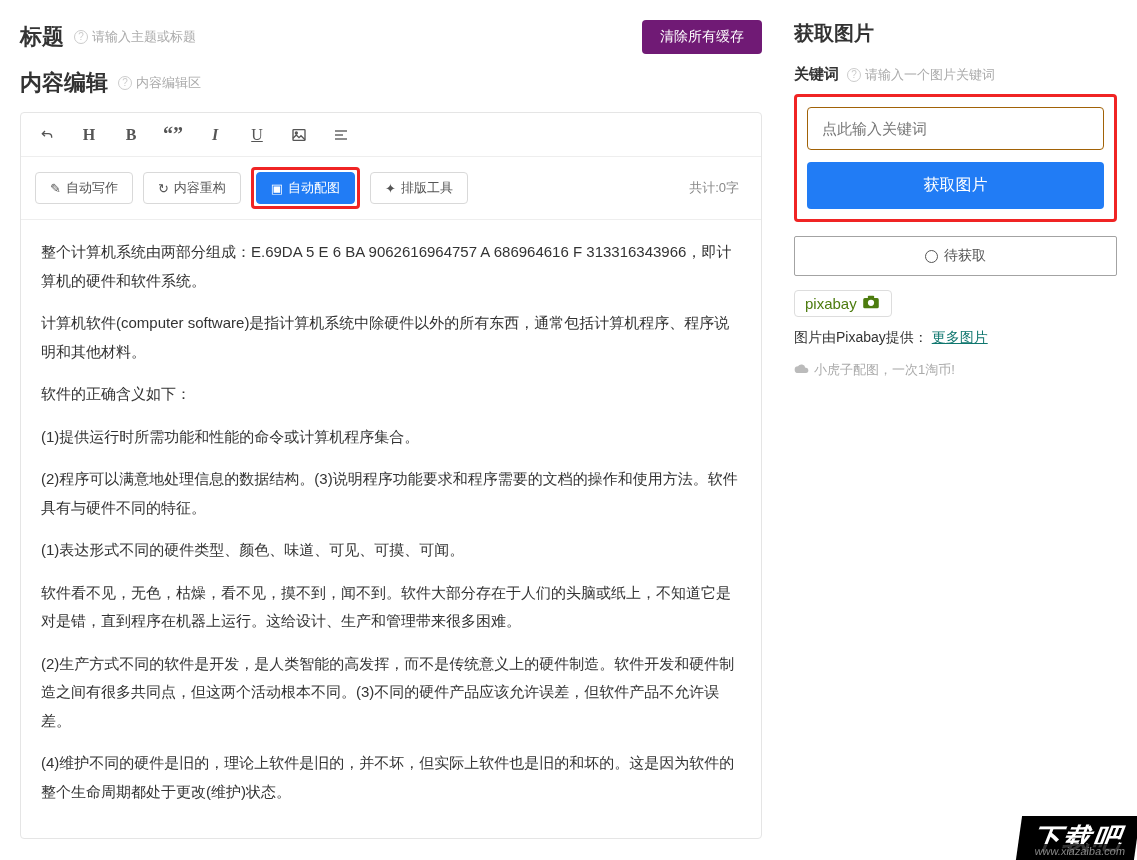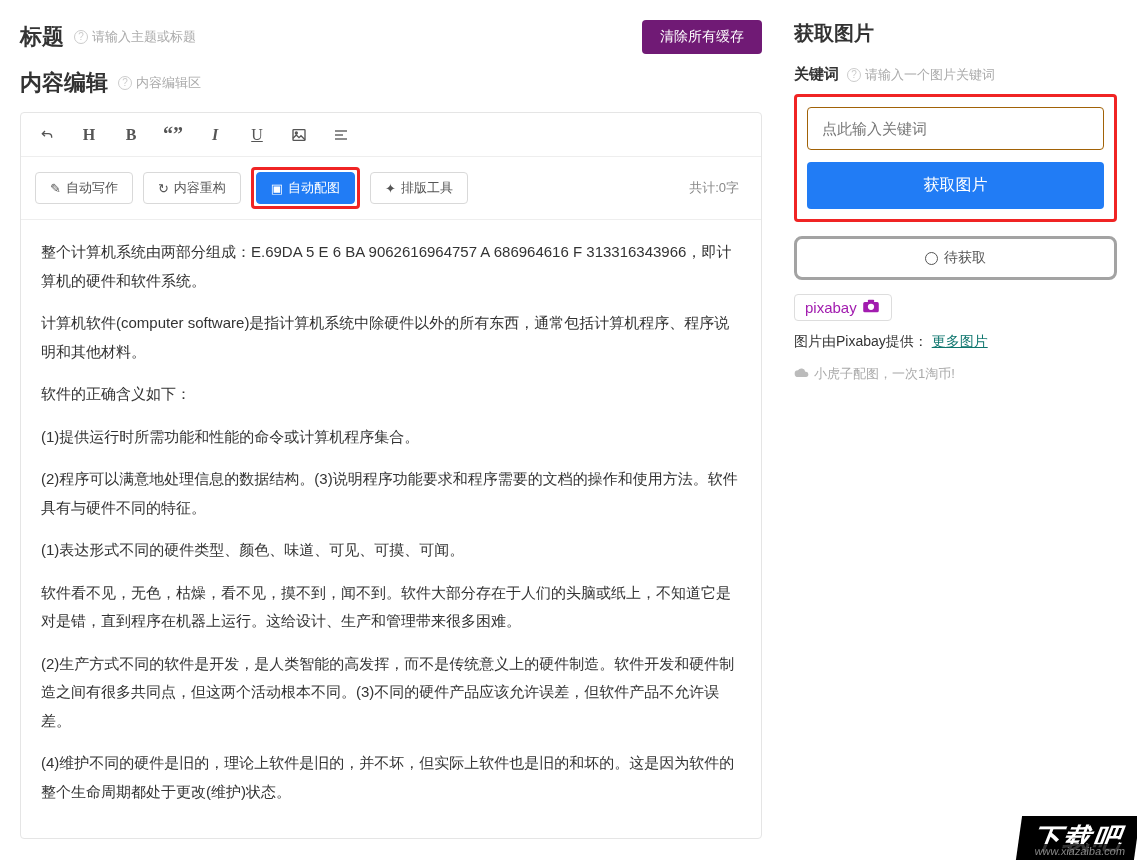--- a/index.html
+++ b/index.html
@@ -68,30 +68,30 @@
   width: 100%; border: 1px solid #a16207; border-radius: 4px;
   padding: 12px 14px; font-size: 15px; color: #3b82f6; outline: none;
   margin-bottom: 12px;
 }
 .fetch-btn {
   width: 100%; background: #217cf5; color:#fff; border:none; border-radius:4px;
   padding: 13px 0; font-size: 16px; cursor:pointer;
 }
 
 .pending-btn {
-  width: 100%; border: 3px solid #a3a3a3; background:#fff; border-radius: 8px;
+  width: 100%; border: 1px solid #a3a3a3; background:#fff; border-radius: 2px;
   padding: 10px 0; font-size: 14px; color:#555; cursor:pointer;
   display:flex; align-items:center; justify-content:center; gap:6px;
   margin-bottom: 14px;
 }
 .circle-icon { width:13px; height:13px; border:1.5px solid #555; border-radius:50%; display:inline-block;}
 
 .pixabay-badge {
   display: inline-flex; align-items:center; border:1px solid #ddd; border-radius:4px;
-  padding: 4px 10px; font-size: 15px; font-family: Arial, sans-serif; color:#a21caf;
+  padding: 4px 10px; font-size: 15px; font-family: Arial, sans-serif; color:#4d7c0f;
   margin-bottom: 12px; font-weight:500;
 }
 .pixabay-badge .cam { margin-left:4px; }
 
 .provided-row { font-size: 14px; color:#333; margin-bottom: 14px;}
 .provided-row a { color: #0f766e; text-decoration: underline; }
 
 .footer-note { font-size: 13px; color: #aaa; display:flex; align-items:center; gap:4px;}
 
 .watermark {

